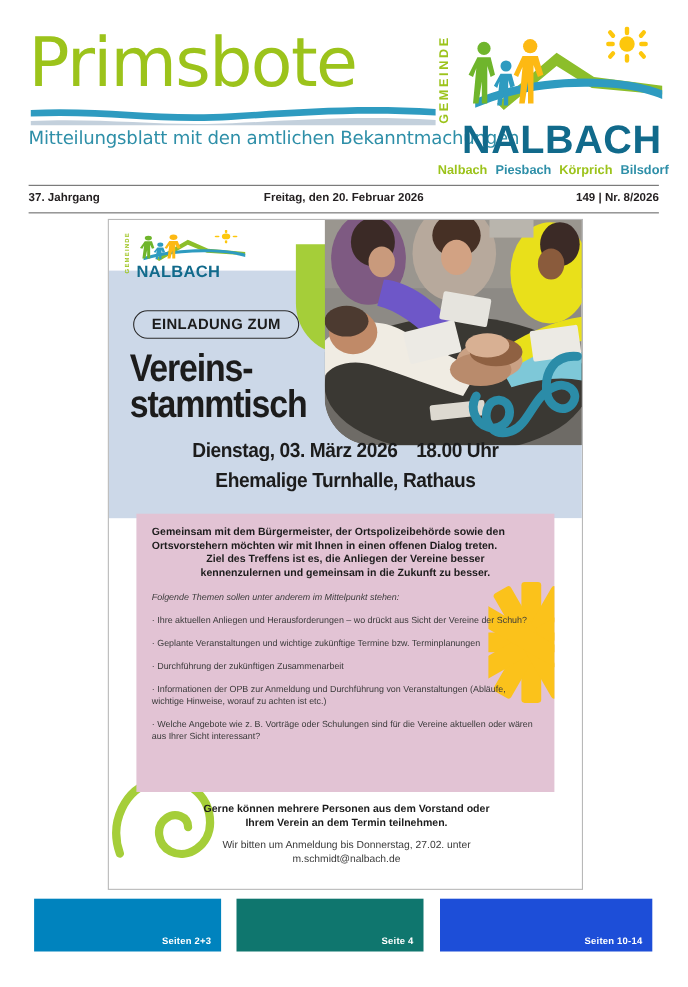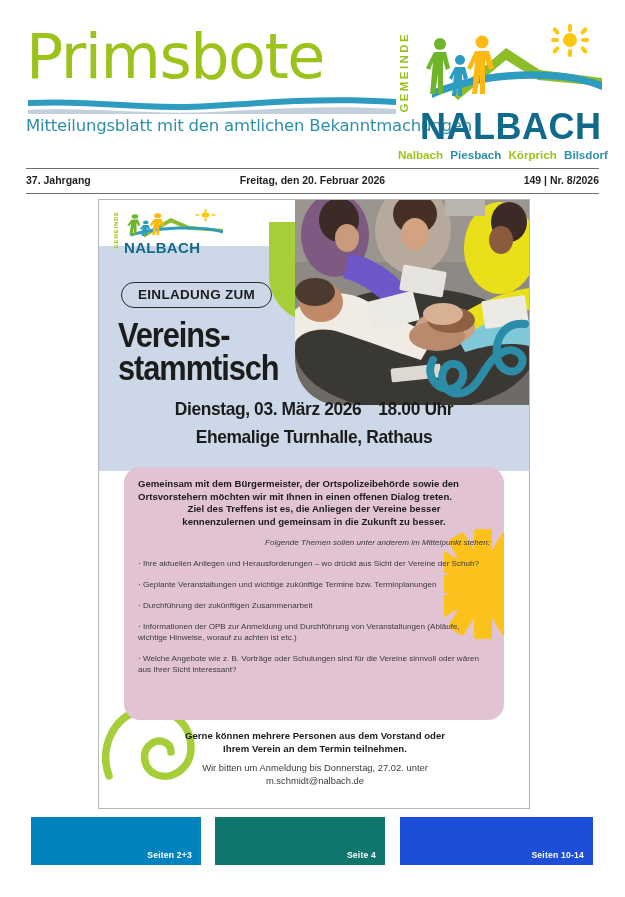--- a/index.html
+++ b/index.html
@@ -141,33 +141,32 @@
     text-align:center;font-weight:700;font-size:18.5px;color:#1c1c1c;
     letter-spacing:-0.4px;transform:scaleX(0.94);
   }
 
   
   .spiral{position:absolute;left:2px;top:490px;width:112px;height:112px;z-index:4;}
 
   
   .pinkbox{
     position:absolute;left:25px;top:267px;width:380px;height:253px;
-    background:#e2c3d4;border-radius:16px;overflow:hidden;z-index:5;
+    background:#e2c3d4;border-radius:0;overflow:hidden;z-index:5;
   }
   .burst{position:absolute;right:-26px;top:52px;width:86px;height:130px;}
   .pb-inner{position:relative;z-index:3;padding:11px 14px 0 14px;}
   .pb-bold{
     font-size:9.6px;font-weight:700;line-height:12.6px;color:#1c1c1c;
     text-align:center;
   }
   .pb-bold .l1{text-align:left;display:block;}
   .pb-ital{
     margin-top:9px;font-size:8.1px;font-style:italic;color:#3a3a3a;
     line-height:11px;
-    text-align:right;
   }
   .pb-item{
     margin-top:10px;font-size:8.1px;color:#3a3a3a;line-height:11px;
   }
 
   
   .closing-b{
     position:absolute;left:40px;top:530px;width:352px;z-index:6;
     text-align:center;font-size:9.6px;font-weight:700;line-height:12.6px;color:#1c1c1c;
   }
@@ -384,21 +383,21 @@
           <span class="l1">Gemeinsam mit dem Bürgermeister, der Ortspolizeibehörde sowie den</span>
           <span class="l1">Ortsvorstehern möchten wir mit Ihnen in einen offenen Dialog treten.</span>
           <span>Ziel des Treffens ist es, die Anliegen der Vereine besser</span><br>
           <span>kennenzulernen und gemeinsam in die Zukunft zu besser.</span>
         </div>
         <div class="pb-ital">Folgende Themen sollen unter anderem im Mittelpunkt stehen:</div>
         <div class="pb-item">· Ihre aktuellen Anliegen und Herausforderungen – wo drückt aus Sicht der Vereine der Schuh?</div>
         <div class="pb-item">· Geplante Veranstaltungen und wichtige zukünftige Termine bzw. Terminplanungen</div>
         <div class="pb-item">· Durchführung der zukünftigen Zusammenarbeit</div>
         <div class="pb-item">· Informationen der OPB zur Anmeldung und Durchführung von Veranstaltungen (Abläufe, wichtige Hinweise, worauf zu achten ist etc.)</div>
-        <div class="pb-item">· Welche Angebote wie z. B. Vorträge oder Schulungen sind für die Vereine sinnvoll oder wären aus Ihrer Sicht interessant?</div>
+        <div class="pb-item">· Welche Angebote wie z. B. Vorträge oder Schulungen sind für die Vereine aktuellen oder wären aus Ihrer Sicht interessant?</div>
       </div>
     </div>
 
     <div class="closing-b">
       <span>Gerne können mehrere Personen aus dem Vorstand oder</span><br>
       <span>Ihrem Verein an dem Termin teilnehmen.</span>
     </div>
     <div class="closing-n">
       <span>Wir bitten um Anmeldung bis Donnerstag, 27.02. unter</span><br>
       <span>m.schmidt@nalbach.de</span>

